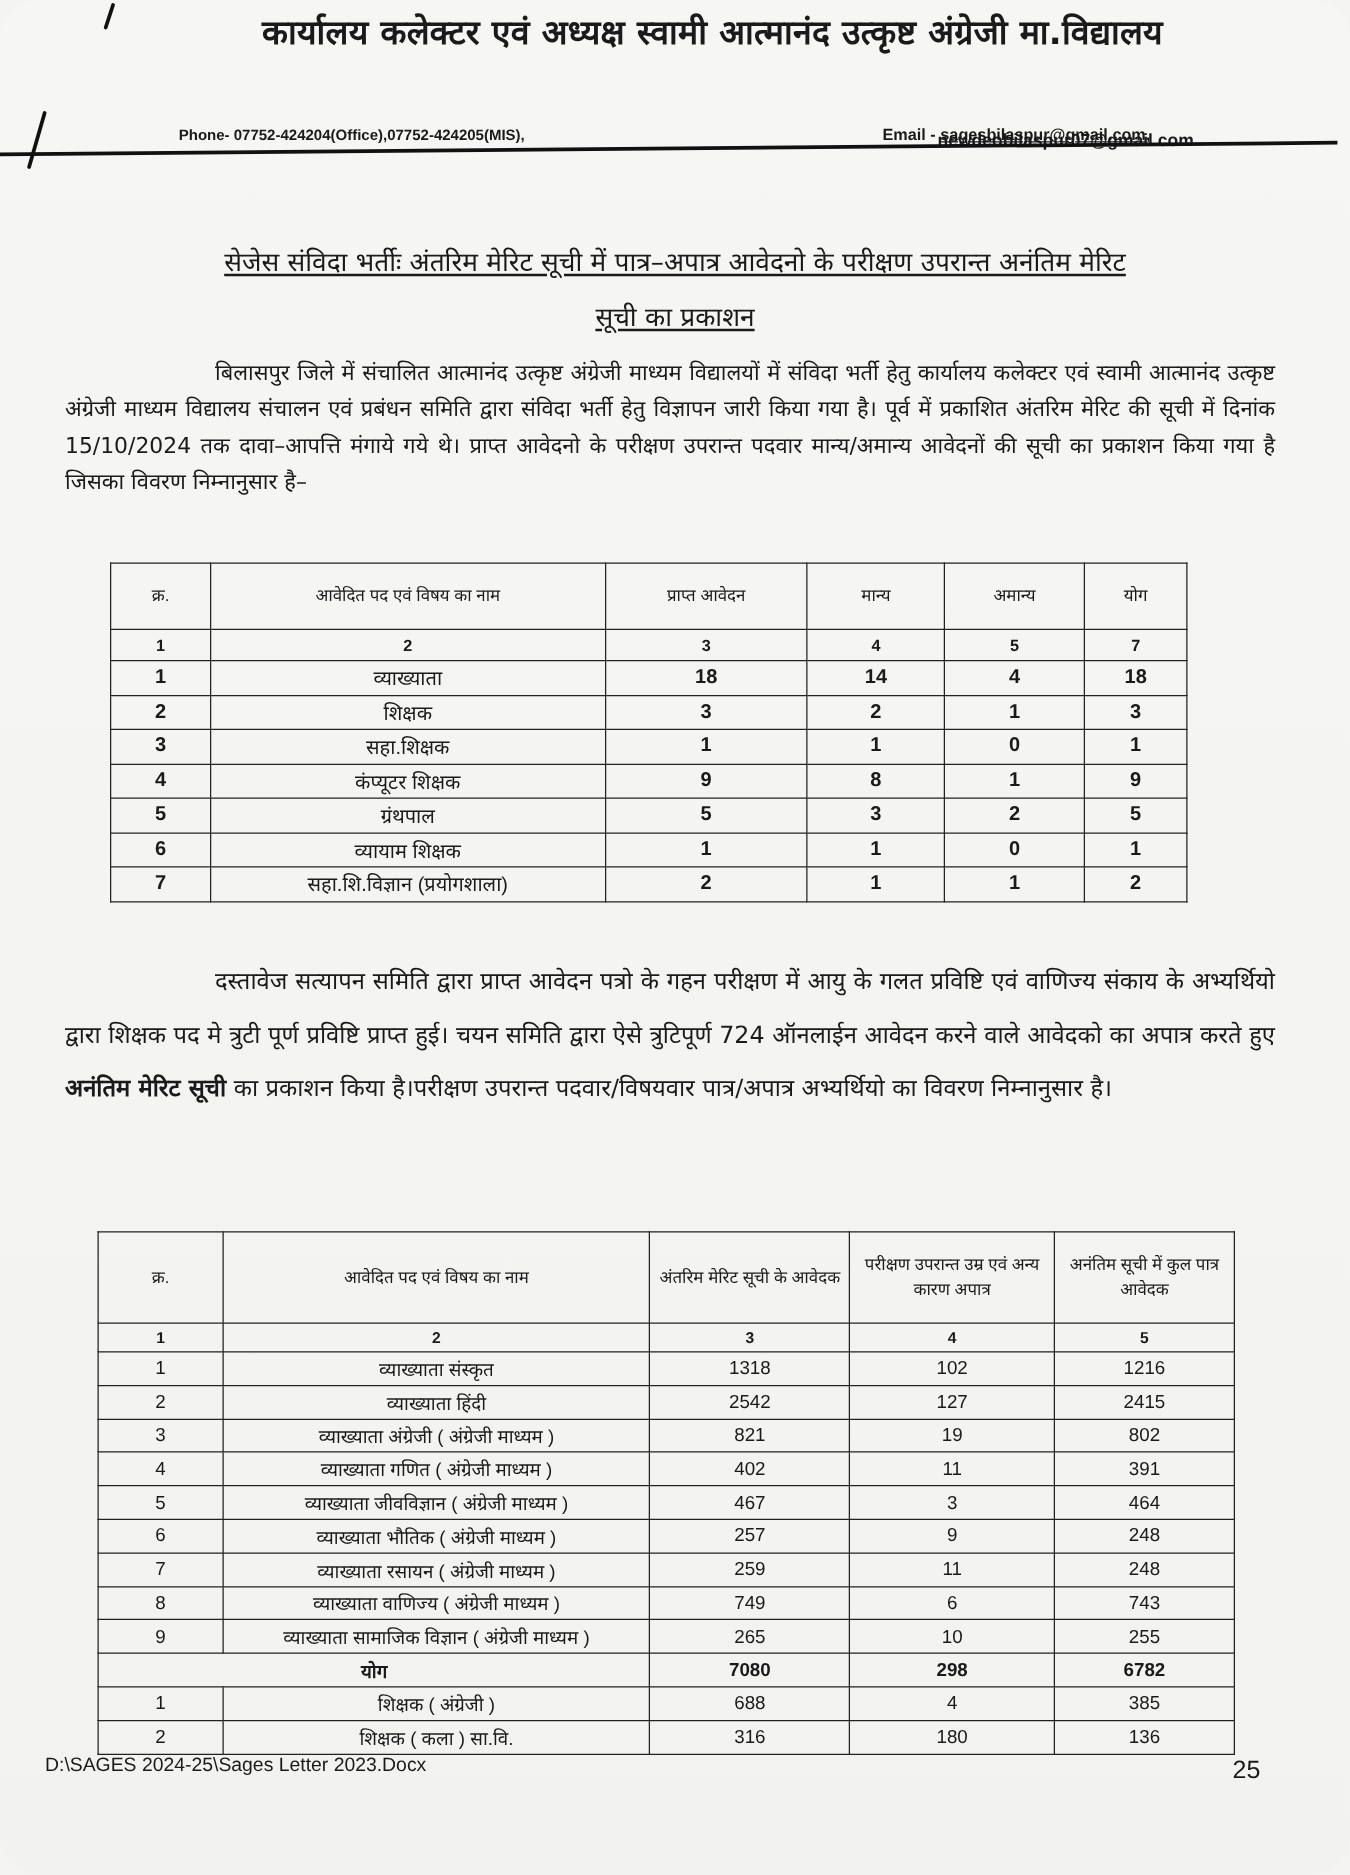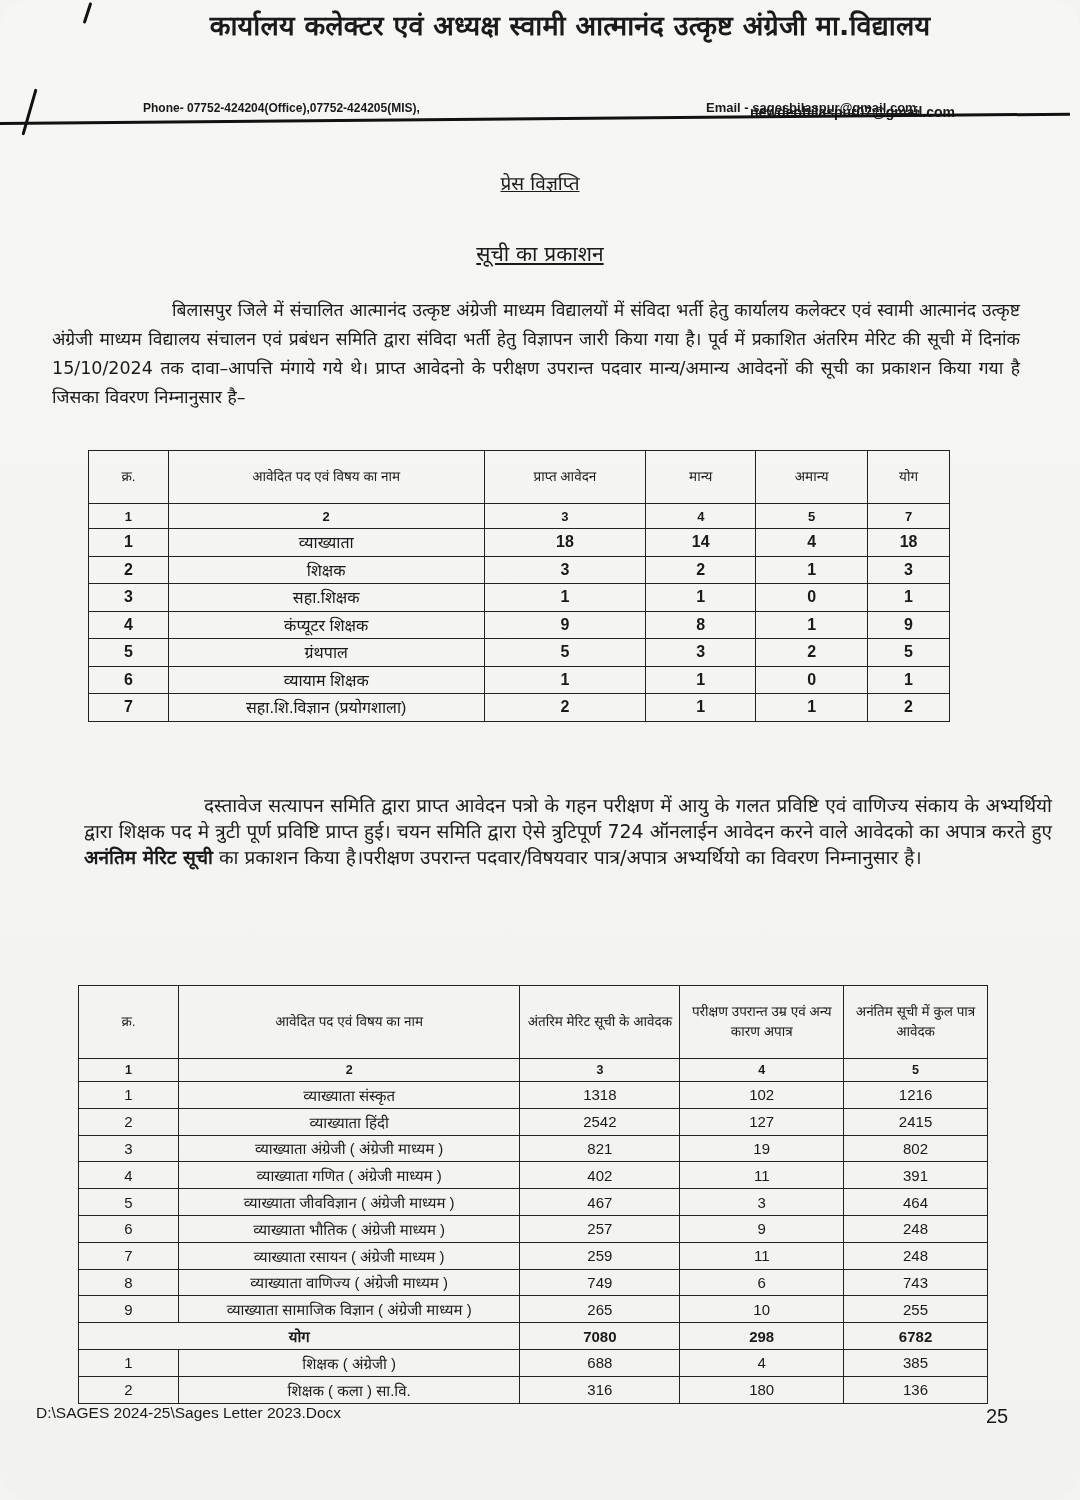--- a/index.html
+++ b/index.html
@@ -22,22 +22,22 @@
   .hdr-email { position: absolute; left: 706px; top: 100px; font-size: 13px; font-weight: bold; font-family: "Liberation Sans", sans-serif; }
   .hdr-email .u { text-decoration: underline; }
   .hdr-email2 { position: absolute; left: 750px; top: 104px; font-size: 14px; font-weight: bold; font-family: "Liberation Sans", sans-serif; }
   .hdr-rule { position: absolute; left: 0; top: 122px; width: 1070px; height: 3px; background: #111; transform: rotate(-0.5deg); transform-origin: left; }
 
   .press { position: absolute; left: 0; right: 0; top: 170px; text-align: center; font-size: 19px; }
   .press span, .subject span { text-decoration: underline; }
   .subject { position: absolute; left: 50px; width: 980px; text-align: center; font-size: 21px; line-height: 44px; top: 188px; }
 
   .para { position: absolute; left: 52px; width: 968px; font-size: 17.5px; line-height: 29px; text-align: justify; }
-  .para1 { top: 296px; }
-  .para2 { top: 792px; font-size: 19px; line-height: 26px; margin-left: 32px; }
+  .para1 { top: 285px; }
+  .para2 { top: 764px; font-size: 19px; line-height: 43px; }
   .indent { display: inline-block; width: 120px; }
   .bold { font-weight: bold; }
 
   table { position: absolute; border-collapse: collapse; font-family: "Liberation Sans", sans-serif; }
   td, th { border: 1.5px solid #222; text-align: center; padding: 0; font-weight: normal; }
   .t1 { left: 88px; top: 450px; width: 862px; font-size: 16px; }
   .t1 th { font-size: 13.5px; height: 52px; line-height: 18px; }
   .t1 td { height: 26.5px; font-weight: bold; }
   .t1 td.name { font-weight: normal; }
   .t1 tr.idx td { font-size: 13px; height: 24px; }
@@ -58,23 +58,22 @@
   <div class="margin-mark mark2"></div>
 
   <div class="hdr-title hdr-t1">कार्यालय कलेक्टर एवं अध्यक्ष स्वामी आत्मानंद उत्कृष्ट अंग्रेजी मा.विद्यालय</div>
   <div class="hdr-phone">Phone- 07752-424204(Office),07752-424205(MIS),</div>
   <div class="hdr-email">
     <span>Email - </span><span class="u">sagesbilaspur@gmail.com,</span>
   </div>
   <div class="hdr-email2">newdeobilaspur07@gmail.com</div>
   <div class="hdr-rule"></div>
 
-  <div class="press"><span>प्रेस विज्ञप्ति</span></div>
   <div class="subject">
-    <br>
+    <span>सेजेस संविदा भर्तीः अंतरिम मेरिट सूची में पात्र–अपात्र आवेदनो के परीक्षण उपरान्त अनंतिम मेरिट</span><br>
     <span>सूची का प्रकाशन</span>
   </div>
 
   <div class="para para1"><span class="indent"></span><span>बिलासपुर जिले में संचालित आत्मानंद उत्कृष्ट अंग्रेजी माध्यम विद्यालयों में संविदा भर्ती हेतु कार्यालय कलेक्टर एवं स्वामी आत्मानंद उत्कृष्ट अंग्रेजी माध्यम विद्यालय संचालन एवं प्रबंधन समिति द्वारा संविदा भर्ती हेतु विज्ञापन जारी किया गया है। पूर्व में प्रकाशित अंतरिम मेरिट की सूची में दिनांक 15/10/2024 तक दावा–आपत्ति मंगाये गये थे। प्राप्त आवेदनो के परीक्षण उपरान्त पदवार मान्य/अमान्य आवेदनों की सूची का प्रकाशन किया गया है जिसका विवरण निम्नानुसार है–</span></div>
 
   <table class="t1">
     <colgroup>
         <col style="width:80px">
         <col style="width:316px">
         <col style="width:162px">

